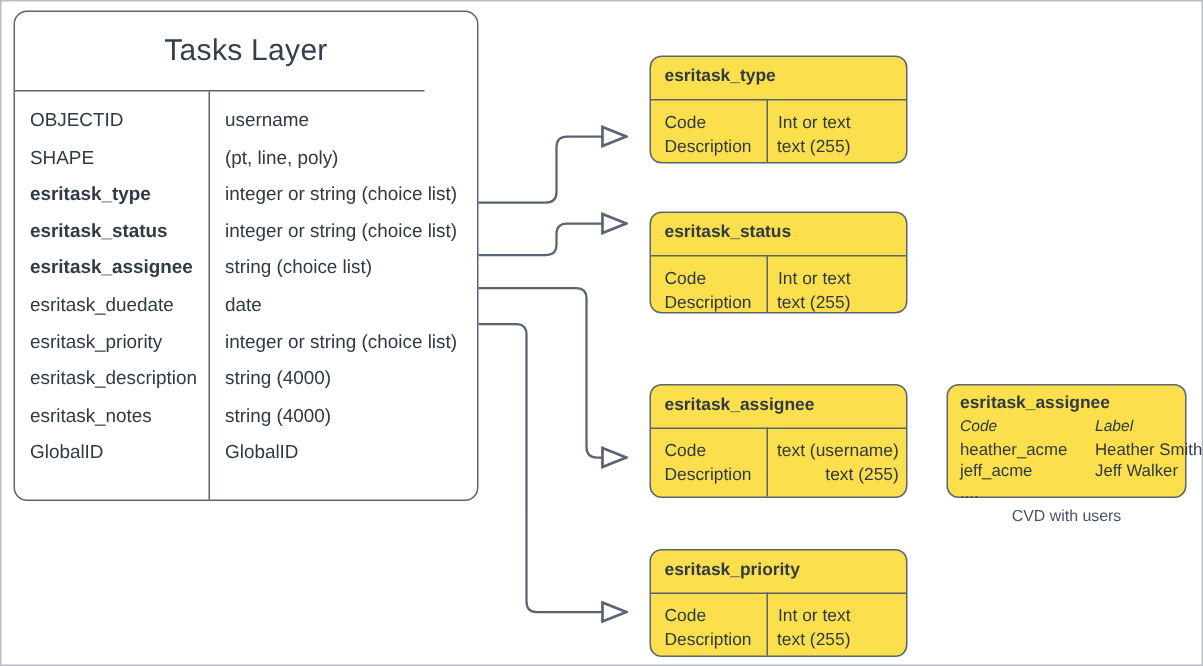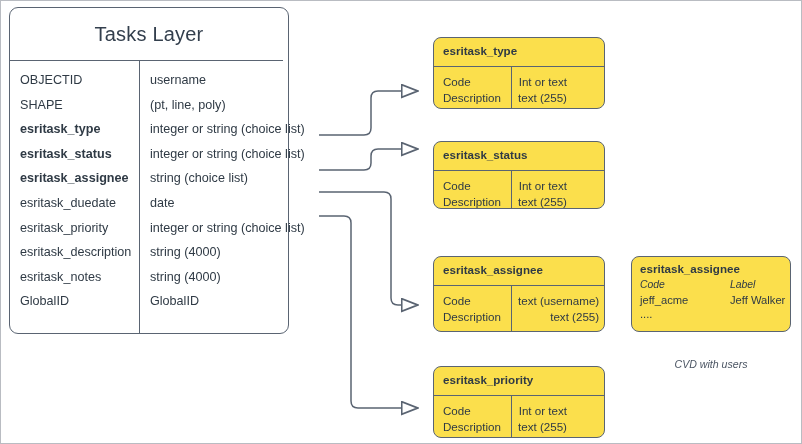--- a/index.html
+++ b/index.html
@@ -27,21 +27,21 @@
     width: 802px;
     height: 444px;
     pointer-events: none;
   }
 
   
   .entity {
     position: absolute;
     left: 8px;
     top: 6px;
-    width: 280px;
+    width: 310px;
     height: 327px;
     background: #ffffff;
     border: 1.6px solid #5a6472;
     border-radius: 9px;
     box-sizing: border-box;
   }
   .entity-title {
     position: absolute;
     left: 0;
     top: 0;
@@ -199,25 +199,24 @@
     white-space: nowrap;
   }
   .cvd-line.hdr .cvd-c1,
   .cvd-line.hdr .cvd-c2 {
     font-style: italic;
     font-size: 10.4px;
   }
   .cvd-caption {
     position: absolute;
     left: 630px;
-    top: 357px;
+    top: 337px;
     width: 160px;
     text-align: center;
     font-size: 10.6px;
-    font-style: italic;
     color: #4a5462;
   }
 </style>
 </head>
 <body>
 
 <div id="canvas">
 
   <svg id="wires" viewBox="0 0 802 444">
     <defs>
@@ -327,20 +326,24 @@
   </div>
 
   <div class="cvd">
     <div class="cvd-title">esritask_assignee</div>
     <div class="cvd-grid" id="cvd-grid">
         <div class="cvd-line hdr">
           <div class="cvd-c1">Code</div>
           <div class="cvd-c2">Label</div>
         </div>
         <div class="cvd-line">
+          <div class="cvd-c1">heather_acme</div>
+          <div class="cvd-c2">Heather Smith</div>
+        </div>
+        <div class="cvd-line">
           <div class="cvd-c1">jeff_acme</div>
           <div class="cvd-c2">Jeff Walker</div>
         </div>
         <div class="cvd-line">
           <div class="cvd-c1">....</div>
           <div class="cvd-c2"></div>
         </div>
       </div>
   </div>
   <div class="cvd-caption">CVD with users</div>

